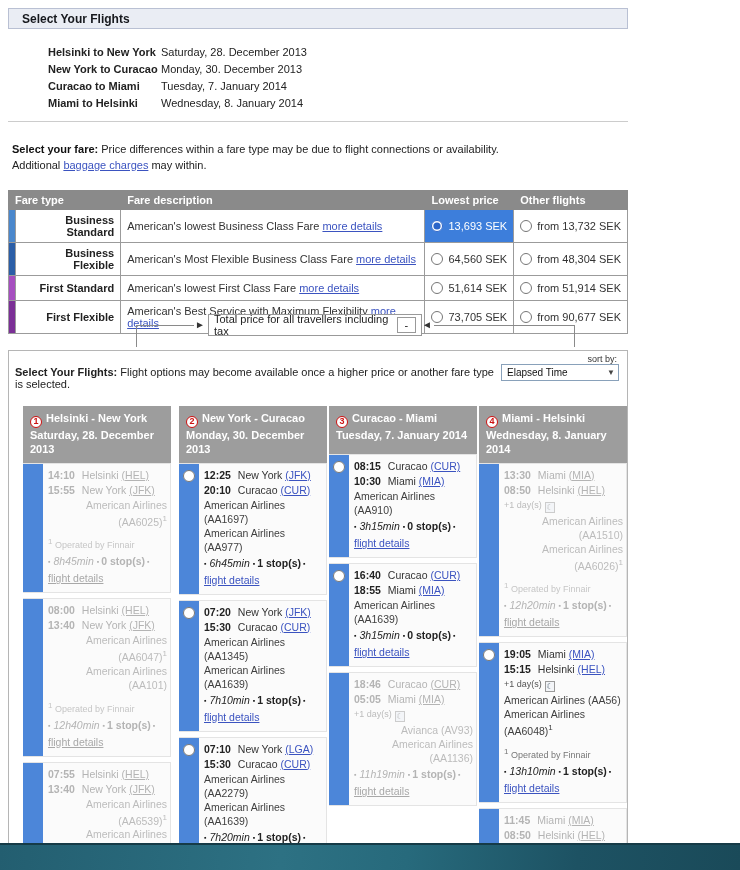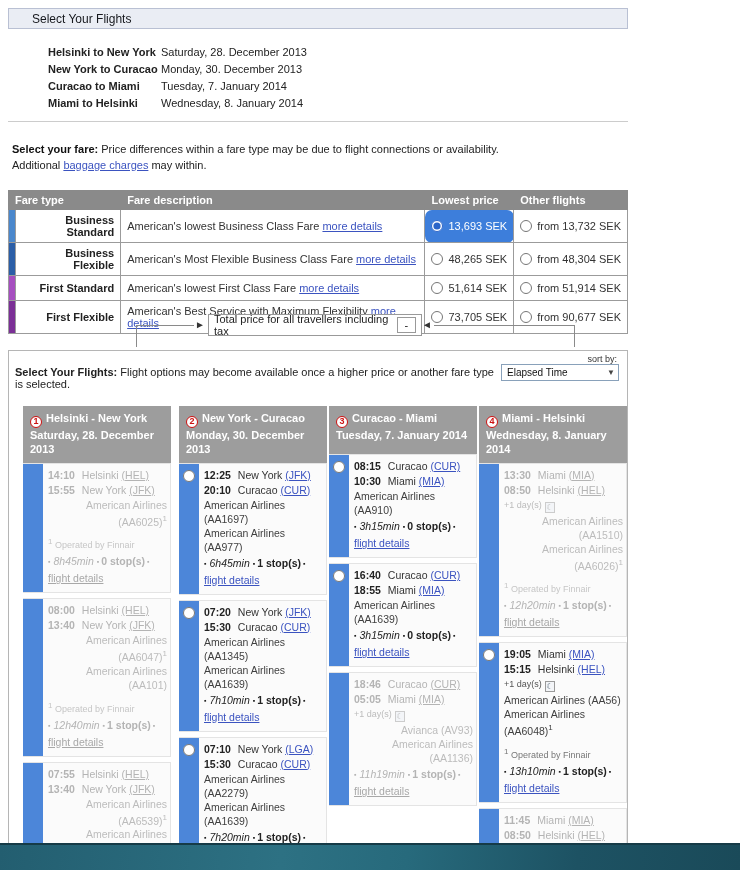--- a/index.html
+++ b/index.html
@@ -3,21 +3,21 @@
 <meta charset="utf-8">
 <style>
   * { box-sizing: border-box; }
   html,body { margin:0; padding:0; }
   body { font-family:"Liberation Sans", sans-serif; font-size:11px; color:#333; background:#fff; }
   .page { position:relative; width:740px; height:870px; background:#fff; overflow:hidden; }
 
   
   .titlebar { position:absolute; left:8px; top:8px; width:620px; height:21px;
     background:#eaedf4; border:1px solid #b9c0d3; display:flex; align-items:center;
-    padding-left:23px; font-weight:normal; font-size:12px; color:#16181d; }
+    padding-left:13px; font-weight:bold; font-size:12px; color:#16181d; }
 
   
   .summary { position:absolute; left:20px; top:44px; }
   .sum-row { display:flex; line-height:17px;margin-left:28px; }
   .sum-route { width:113px; font-weight:bold; color:#222; }
   .sum-date { color:#222; }
   .summary2 { position:absolute; left:285px; top:44px; }
   .sum2-row { display:flex; line-height:17px; }
   .sum2-label { width:97px; font-weight:bold; color:#222; }
   .rule { position:absolute; left:8px; top:121px; width:620px; border-top:1px solid #ccc; }
@@ -30,21 +30,21 @@
   
   .faretable { position:absolute; left:8px; top:190px; width:620px; border-collapse:collapse; }
   .faretable th { background:#8a8a8a; color:#fff; font-size:11px; text-align:left;
      font-weight:bold; padding:3px 6px; border:1px solid #8a8a8a; height:19px; }
   .faretable td { border:1px solid #9b9b9b; background:#fff; padding:4px 6px; height:25px; }
   .faretable td.bar { width:7px; padding:0; }
   .faretable td.fname { width:107px; font-weight:bold; color:#222;text-align:right; }
   .faretable td.fdesc { width:313px; }
   .faretable td.fprice { width:83px; white-space:nowrap; }
   .faretable td.fother { width:110px; white-space:nowrap; }
-  .faretable td.fprice.sel { background:#3d7edb; color:#fff;border-radius:7px; }
+  .faretable td.fprice.sel { background:#3d7edb; color:#fff; }
   .radio-lbl { display:flex; align-items:center; gap:5px; }
   input[type=radio] { width:12px; height:12px; margin:0; accent-color:#2a64c8; }
 
   
   .totalbox { position:absolute; left:208px; top:314px; width:214px; height:22px;
     background:#fff; border:1px solid #999; display:flex; align-items:center;
     justify-content:space-between; padding:0 5px; color:#222; }
   .minibox { width:20px; height:16px; border:1px solid #999; text-align:center;
     line-height:14px; background:#fff; }
   .conn-left { position:absolute; left:136px; top:325px; width:58px; height:22px;
@@ -167,21 +167,21 @@
             </label>
           </td>
     </tr>
     <tr class="fare-row">
       <td class="bar" style="background: rgb(43, 94, 167);"></td>
       <td class="fname">Business Flexible</td>
       <td class="fdesc"><span>American's Most Flexible Business Class Fare</span> <a class="lnk">more details</a></td>
       <td class="fprice">
             <label class="radio-lbl">
               <input type="radio" name="fare-choice" style="">
-              <span>48,265 SEK</span>
+              <span>64,560 SEK</span>
             </label>
           </td>
       <td class="fother">
             <label class="radio-lbl">
               <input type="radio" name="fare-choice" style="">
               <span>from 48,304 SEK</span>
             </label>
           </td>
     </tr>
     <tr class="fare-row">

